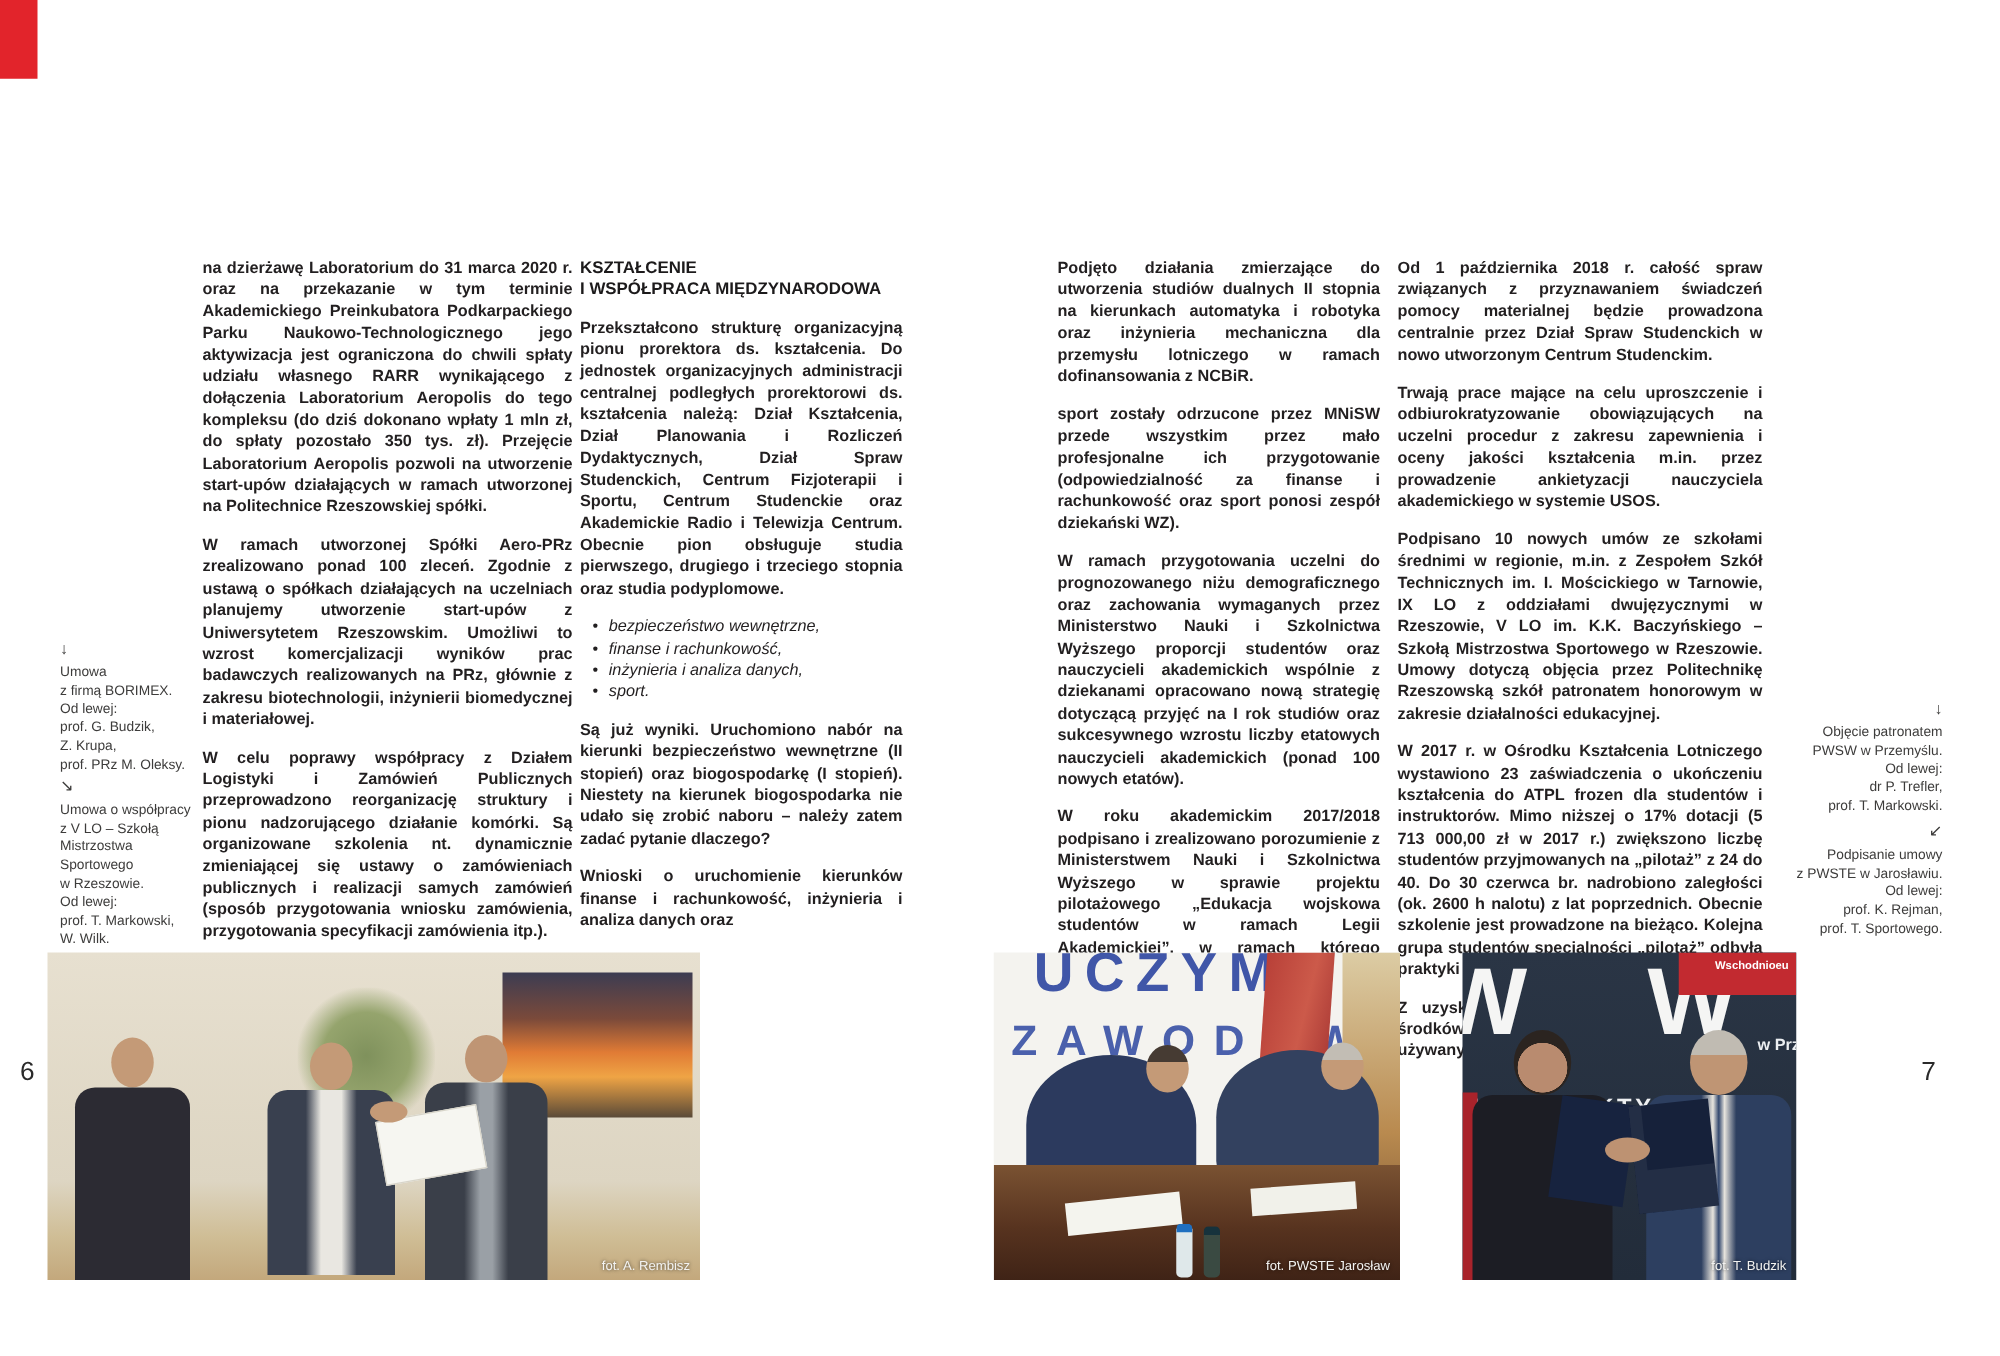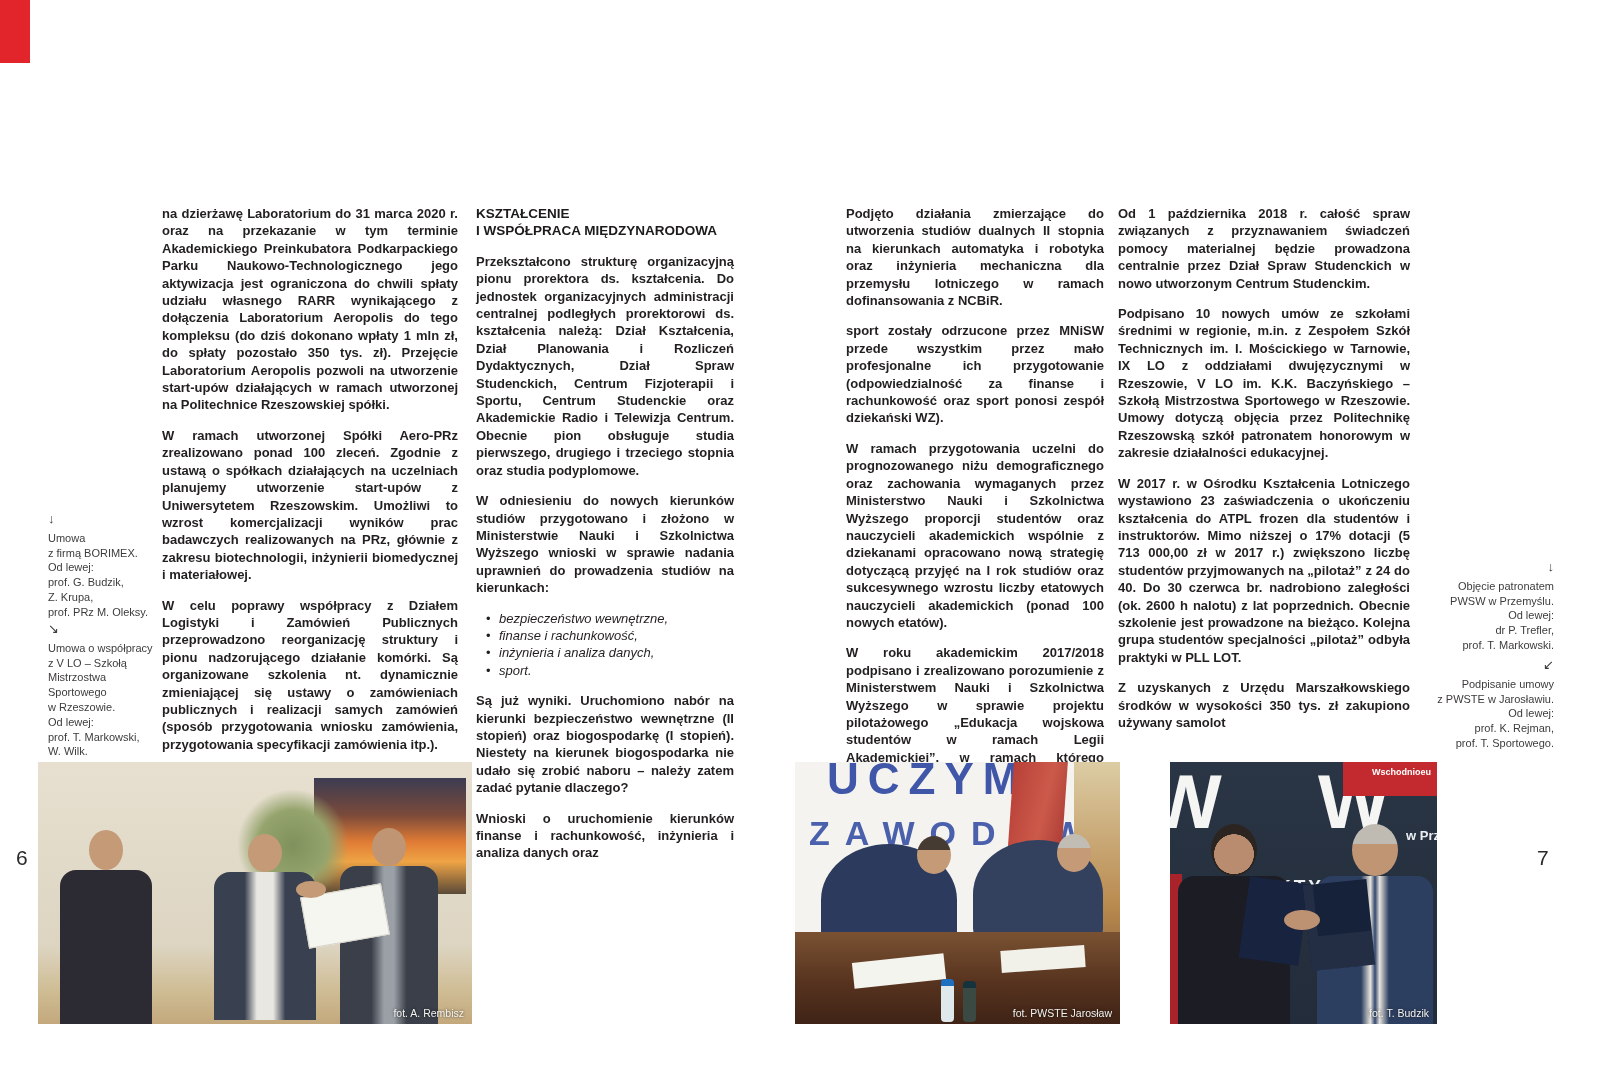--- a/index.html
+++ b/index.html
@@ -11,21 +11,21 @@
 
   
   .pagenum{position:absolute;top:846px;font-size:21px;color:#2a2a2a;}
   #pn-left{left:16px;}
   #pn-right{left:1537px;}
 
   
   .col{position:absolute;top:205px;font-size:13px;line-height:17.4px;text-align:justify;
        color:#221f20;}
   #col1{left:162px;width:296px;}
-  #col2{left:476px;width:258px;}
+  #col2{left:464px;width:258px;}
   #col3{left:846px;width:258px;}
   #col4{left:1118px;width:292px;}
   .col p{margin:0 0 13px;font-weight:bold;}
   .col-heading{font-size:13.5px;line-height:17.4px;font-weight:bold;margin:0 0 13px;
                white-space:pre-line;text-align:left;color:#1c1a1b;}
   ul.bullets{list-style:none;margin:0 0 13px;padding:0 0 0 10px;font-style:italic;text-align:left;}
   ul.bullets li{position:relative;padding-left:13px;}
   ul.bullets li::before{content:"•";position:absolute;left:0;font-style:normal;}
 
   
@@ -39,21 +39,21 @@
 
   
   .photo{position:absolute;top:762px;height:262px;overflow:hidden;}
   .credit{position:absolute;right:8px;bottom:5px;font-size:10.5px;color:#f3f3f1;
           text-shadow:0 0 3px rgba(0,0,0,.65);z-index:9;}
   .fig{position:absolute;display:flex;flex-direction:column;align-items:center;}
   .head{border-radius:50%;}
   .torso{border-radius:16px 16px 0 0;}
 
   
-  #photo1{left:38px;width:434px;background:linear-gradient(180deg,#e7e0d0 0%,#ddd5c2 70%,#cfbd95 87%,#c3a87c 100%);}
+  #photo1{left:38px;width:478px;background:linear-gradient(180deg,#e7e0d0 0%,#ddd5c2 70%,#cfbd95 87%,#c3a87c 100%);padding-left:44px;}
   #ph1-frame{position:absolute;right:6px;top:16px;width:152px;height:116px;
      background:linear-gradient(180deg,#3c3c52 0%,#7b4a3a 32%,#e07b35 55%,#efa445 72%,#5a4a38 100%);}
   #ph1-plant{position:absolute;left:200px;top:28px;width:110px;height:110px;
      background:radial-gradient(ellipse at 50% 50%,#7f915c 0%,#95a46d 45%,rgba(149,164,109,0) 72%);}
   #ph1-fig1 .head{width:34px;height:40px;background:#c49a77;}
   #ph1-fig1{left:22px;bottom:0;}
   #ph1-fig1 .torso{width:92px;height:154px;background:#2c2b33;}
   #ph1-fig2{left:176px;bottom:4px;}
   #ph1-fig2 .head{width:34px;height:38px;background:#c49a77;box-shadow:inset 0 -26px 0 rgba(0,0,0,0);}
   #ph1-fig2 .torso{width:102px;height:148px;
@@ -142,41 +142,41 @@
   <div class="col" id="col1">
     <p>na dzierżawę Laboratorium do 31 marca 2020 r. oraz na przekazanie w tym terminie Akademickiego Preinkubatora Podkarpackiego Parku Naukowo-Technologicznego jego aktywizacja jest ograniczona do chwili spłaty udziału własnego RARR wynikającego z dołączenia Laboratorium Aeropolis do tego kompleksu (do dziś dokonano wpłaty 1 mln zł, do spłaty pozostało 350 tys. zł). Przejęcie Laboratorium Aeropolis pozwoli na utworzenie start-upów działających w ramach utworzonej na Politechnice Rzeszowskiej spółki.</p>
     <p>W ramach utworzonej Spółki Aero-PRz zrealizowano ponad 100 zleceń. Zgodnie z ustawą o spółkach działających na uczelniach planujemy utworzenie start-upów z Uniwersytetem Rzeszowskim. Umożliwi to wzrost komercjalizacji wyników prac badawczych realizowanych na PRz, głównie z zakresu biotechnologii, inżynierii biomedycznej i materiałowej.</p>
     <p>W celu poprawy współpracy z Działem Logistyki i Zamówień Publicznych przeprowadzono reorganizację struktury i pionu nadzorującego działanie komórki. Są organizowane szkolenia nt. dynamicznie zmieniającej się ustawy o zamówieniach publicznych i realizacji samych zamówień (sposób przygotowania wniosku zamówienia, przygotowania specyfikacji zamówienia itp.).</p>
   </div>
 
   <div class="col" id="col2">
     <h2 class="col-heading">KSZTAŁCENIE
 I WSPÓŁPRACA MIĘDZYNARODOWA</h2>
     <p>Przekształcono strukturę organizacyjną pionu prorektora ds. kształcenia. Do jednostek organizacyjnych administracji centralnej podległych prorektorowi ds. kształcenia należą: Dział Kształcenia, Dział Planowania i Rozliczeń Dydaktycznych, Dział Spraw Studenckich, Centrum Fizjoterapii i Sportu, Centrum Studenckie oraz Akademickie Radio i Telewizja Centrum. Obecnie pion obsługuje studia pierwszego, drugiego i trzeciego stopnia oraz studia podyplomowe.</p>
-    <p>W odniesieniu do nowych kierunków studiów przygotowano i złożono w Ministerstwie Nauki i Szkolnictwa Wyższego wnioski w sprawie nadania uprawnień do prowadzenia studiów na kierunkach:</p>
     <ul class="bullets">
       <li>bezpieczeństwo wewnętrzne,</li>
       <li>finanse i rachunkowość,</li>
       <li>inżynieria i analiza danych,</li>
       <li>sport.</li>
     </ul>
     <p>Są już wyniki. Uruchomiono nabór na kierunki bezpieczeństwo wewnętrzne (II stopień) oraz biogospodarkę (I stopień). Niestety na kierunek biogospodarka nie udało się zrobić naboru – należy zatem zadać pytanie dlaczego?</p>
     <p>Wnioski o uruchomienie kierunków finanse i rachunkowość, inżynieria i analiza danych oraz</p>
   </div>
 
   <div class="col" id="col3">
     <p>Podjęto działania zmierzające do utworzenia studiów dualnych II stopnia na kierunkach automatyka i robotyka oraz inżynieria mechaniczna dla przemysłu lotniczego w ramach dofinansowania z NCBiR.</p>
     <p>sport zostały odrzucone przez MNiSW przede wszystkim przez mało profesjonalne ich przygotowanie (odpowiedzialność za finanse i rachunkowość oraz sport ponosi zespół dziekański WZ).</p>
     <p>W ramach przygotowania uczelni do prognozowanego niżu demograficznego oraz zachowania wymaganych przez Ministerstwo Nauki i Szkolnictwa Wyższego proporcji studentów oraz nauczycieli akademickich wspólnie z dziekanami opracowano nową strategię dotyczącą przyjęć na I rok studiów oraz sukcesywnego wzrostu liczby etatowych nauczycieli akademickich (ponad 100 nowych etatów).</p>
     <p>W roku akademickim 2017/2018 podpisano i zrealizowano porozumienie z Ministerstwem Nauki i Szkolnictwa Wyższego w sprawie projektu pilotażowego „Edukacja wojskowa studentów w ramach Legii Akademickiej”, w ramach którego przeszkolono 240 studentów.</p>
     <p>Dokonano reorganizacji procesu rekrutacji na studia (od roku akademickiego 2017/2018 rekrutacja jest prowadzona centralnie) oraz systemu przyznawania świadczeń pomocy materialnej dla studentów i doktorantów.</p>
   </div>
 
   <div class="col" id="col4">
     <p>Od 1 października 2018 r. całość spraw związanych z przyznawaniem świadczeń pomocy materialnej będzie prowadzona centralnie przez Dział Spraw Studenckich w nowo utworzonym Centrum Studenckim.</p>
+    <p>Trwają prace mające na celu uproszczenie i odbiurokratyzowanie obowiązujących na uczelni procedur z zakresu zapewnienia i oceny jakości kształcenia m.in. przez prowadzenie ankietyzacji nauczyciela akademickiego w systemie USOS.</p>
     <p>Podpisano 10 nowych umów ze szkołami średnimi w regionie, m.in. z Zespołem Szkół Technicznych im. I. Mościckiego w Tarnowie, IX LO z oddziałami dwujęzycznymi w Rzeszowie, V LO im. K.K. Baczyńskiego – Szkołą Mistrzostwa Sportowego w Rzeszowie. Umowy dotyczą objęcia przez Politechnikę Rzeszowską szkół patronatem honorowym w zakresie działalności edukacyjnej.</p>
     <p>W 2017 r. w Ośrodku Kształcenia Lotniczego wystawiono 23 zaświadczenia o ukończeniu kształcenia do ATPL frozen dla studentów i instruktorów. Mimo niższej o 17% dotacji (5 713 000,00 zł w 2017 r.) zwiększono liczbę studentów przyjmowanych na „pilotaż” z 24 do 40. Do 30 czerwca br. nadrobiono zaległości (ok. 2600 h nalotu) z lat poprzednich. Obecnie szkolenie jest prowadzone na bieżąco. Kolejna grupa studentów specjalności „pilotaż” odbyła praktyki w PLL LOT.</p>
     <p>Z uzyskanych z Urzędu Marszałkowskiego środków w wysokości 350 tys. zł zakupiono używany samolot</p>
   </div>
 
   <div class="caption" id="cap-left-1">
     <span class="arrow">↓</span>
     <span class="caption-text">Umowa
 z firmą BORIMEX.
 Od lewej:

